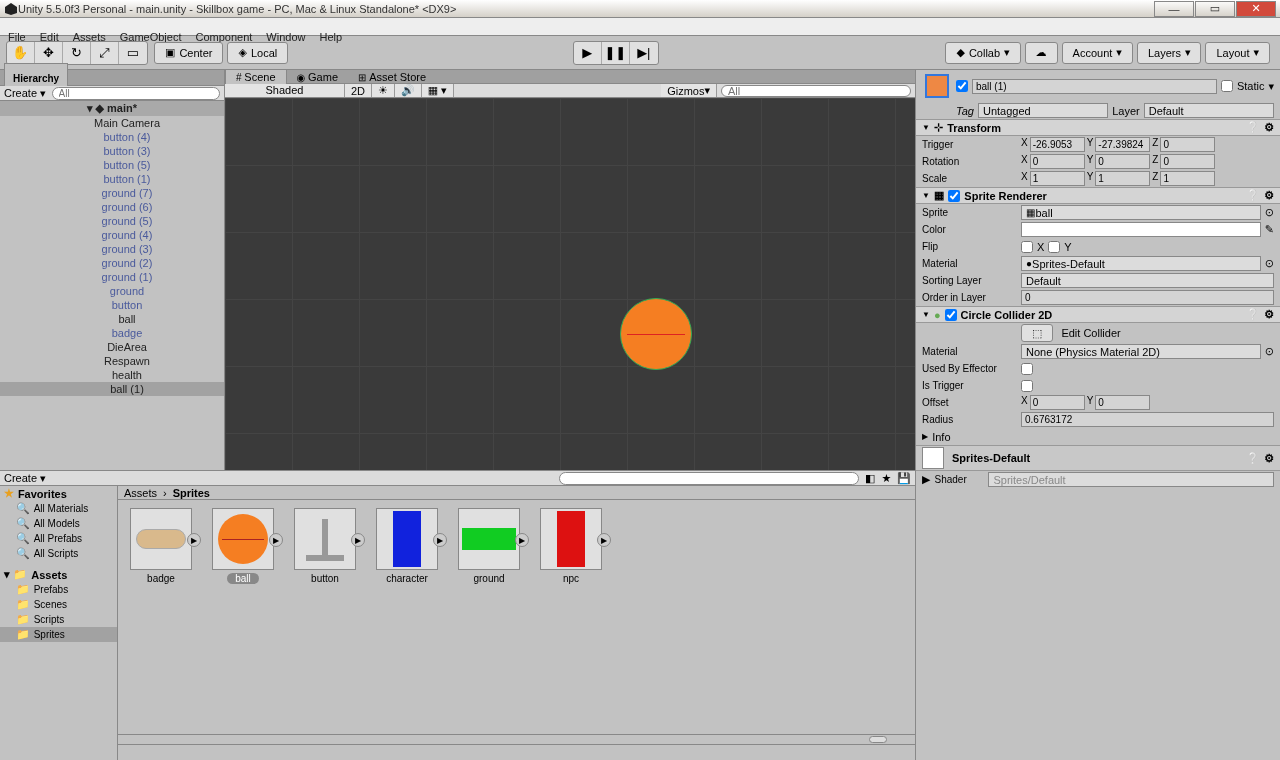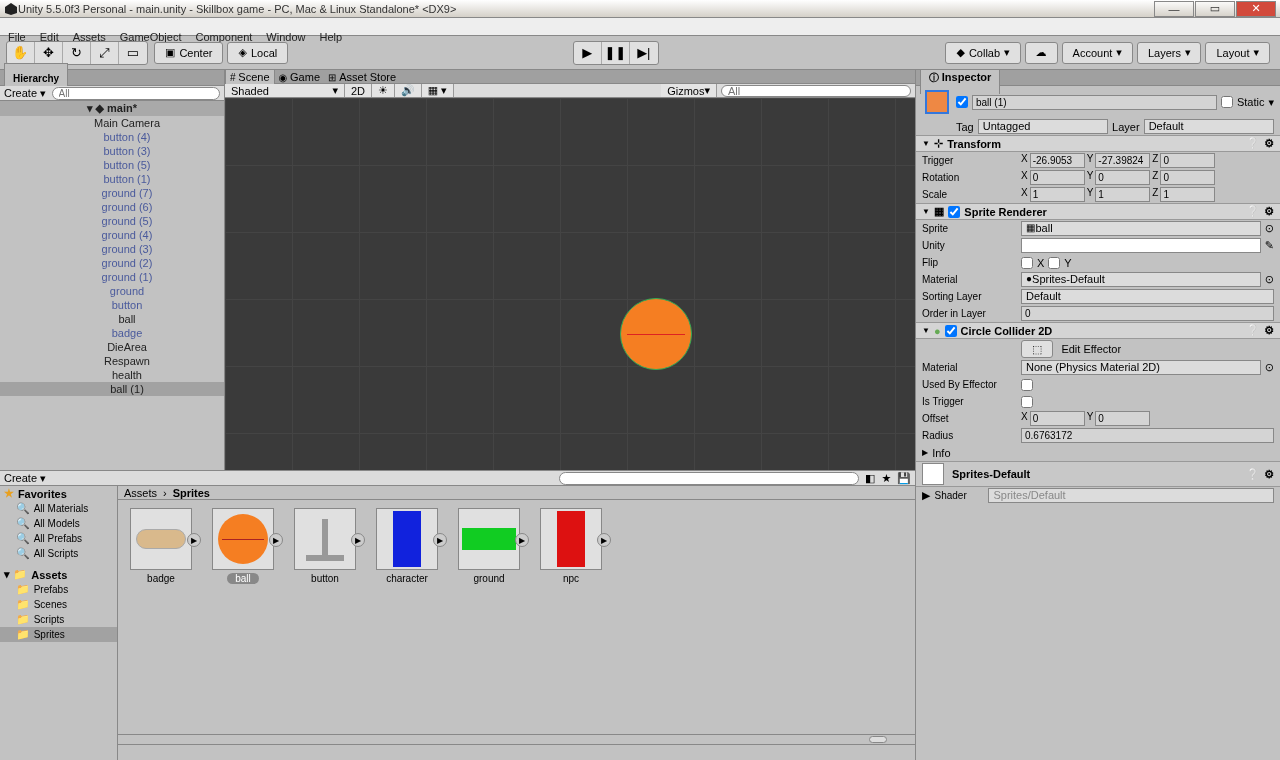--- a/index.html
+++ b/index.html
@@ -25,36 +25,36 @@
 .tab-hdr .tab { background:#c2c2c2; padding:9px 8px; border:1px solid #888; border-bottom:none; font-weight:bold; font-size:10px; }
 .tab-hdr .tab.plain { background:transparent; border:none; font-weight:normal; }
 .subbar { height: 15px; display:flex; align-items:center; background:#dcdcdc; border-bottom:1px solid #888; padding:0 4px; gap:6px; font-size:10px; }
 .subbar .search { flex:1; border:1px solid #888; border-radius:8px; height:13px; background:#fff; padding:0 6px; font-size:10px;}
 .hier-content { flex:1; background:#c2c2c2; overflow:hidden;text-align:center; }
 .hier-scene { background:#a9a9a9; padding:1px 6px; font-weight:bold; color:#222; }
 .hier-item { padding:1px 0 1px 30px; color:#4a5a9c; }
 .hier-item.black { color:#222; }
 .hier-item.sel { background:#a2a2a2; }
 .scene-tabs { height:14px; display:flex; align-items:center; gap:0; border-bottom:1px solid #888; background:#a0a0a0; }
-.scene-tabs .stab { padding:1px 4px; background:#c2c2c2; border:1px solid #888; border-bottom:none; font-size:10px; }
+.scene-tabs .stab { padding:1px 10px; background:#c2c2c2; border:1px solid #888; border-bottom:none; font-size:10px; }
 .scene-tabs .stab.plain { background:transparent; border:none; }
 .scene-sub { height:14px; display:flex; align-items:center; background:#dcdcdc; border-bottom:1px solid #888; font-size:10px; }
 .scene-sub .dd { padding:0 6px; border-right:1px solid #999; background:#e4e4e4; height:100%; display:flex; align-items:center; }
 .scene-canvas { flex:1; background:#3a3a3a; position:relative; background-image: linear-gradient(#444 1px, transparent 1px), linear-gradient(90deg, #444 1px, transparent 1px); background-size: 67px 67px; }
 .ball { position:absolute; width:72px; height:72px; background:#f57e22; border-radius:50%; left:395px; top:200px; border:1px solid #3a5; }
 .ball::after { content:''; position:absolute; left:6px; right:6px; top:50%; height:1px; background:#d22; }
 .ins-row { display:flex; align-items:center; padding:1px 6px; gap:4px; min-height:17px; }
 .ins-row input[type=text] { flex:1; height:15px; background:#d4d4d4; border:1px solid #888; padding:0 3px; font-size:10px; }
 .ins-row .lbl { width:95px; font-size:10px; }
 .section-hdr { background:#d4d4d4; padding:1px 6px; font-weight:bold; border-top:1px solid #999; border-bottom:1px solid #999; display:flex; align-items:center; gap:4px; }
 .section-hdr .tri { font-size:8px; }
 .vec3 { display:flex; gap:2px; flex:1; }
 .vec3 span { font-size:10px; }
 .vec3 input { width:55px; height:15px; background:#d4d4d4; border:1px solid #888; font-size:10px; padding:0 2px; }
-.dd-field { flex:1; height:15px; background:#dcdcdc; border:1px solid #888; padding:0 4px; display:flex; align-items:flex-start; font-size:10px; }
+.dd-field { flex:1; height:15px; background:#dcdcdc; border:1px solid #888; padding:0 4px; display:flex; align-items:center; font-size:10px; }
 input[type=checkbox]{ width:12px; height:12px; }
 .proj-body { flex:1; display:flex; }
 .proj-left { width:118px; border-right:1px solid #888; background:#c2c2c2; }
 .proj-left .pitem { padding:1px 4px 1px 16px; display:flex; align-items:center; gap:4px; font-size:10px; }
 .proj-left .phdr { padding:1px 4px; font-weight:bold; display:flex; align-items:center; gap:4px; }
 .proj-left .pitem.sel { background:#a2a2a2; }
 .proj-main { flex:1; display:flex; flex-direction:column; }
 .bread { height:14px; border-bottom:1px solid #888; padding:0 6px; display:flex; align-items:center; gap:6px; font-size:10px; }
 .thumbs { flex:1; display:flex; gap:12px; padding:8px; align-items:flex-start; }
 .thumb { display:flex; flex-direction:column; align-items:center; gap:3px; width:70px; }
@@ -170,54 +170,51 @@
       </div>
   </div>
 
   <div class="scene-area">
     <div class="scene-tabs">
       <div class="stab"># <span>Scene</span></div>
       <div class="stab plain">◉ <span>Game</span></div>
       <div class="stab plain">⊞ <span>Asset Store</span></div>
     </div>
     <div class="scene-sub">
-      <div class="dd" style="width:120px;">
+      <div class="dd" style="width:120px;flex-direction:column;">
           <span>Shaded</span>
           <span style="margin-left:auto">▾</span>
         </div>
       <div class="dd">
           <span>2D</span>
         </div>
       <div class="dd">☀</div>
       <div class="dd">🔊</div>
       <div class="dd">▦ ▾</div>
       <div style="flex:1"></div>
       <div class="dd"><span>Gizmos</span> ▾</div>
       <input class="search" style="flex: 0 0 190px; border: 1px solid rgb(136, 136, 136); border-radius: 8px; height: 12px; margin: 0px 4px; padding: 0px 6px;" placeholder="All">
     </div>
     <div class="scene-canvas">
       <div class="ball"></div>
     </div>
   </div>
 
   <div class="inspector">
-    <div class="tab-hdr">
-        <div class="tab">ⓘ <span>Inspector</span></div>
-      </div>
     <div class="ins-row">
       <svg width="30" height="30">
           <rect x="4" y="4" width="22" height="22" fill="#e84" stroke="#37d" stroke-width="2"></rect>
         </svg>
       <input type="checkbox" checked="" style="">
       <input type="text" value="ball (1)" style="">
       <input type="checkbox" style="">
       <span>Static</span> ▾
     </div>
     <div class="ins-row">
-      <span style="margin-left:34px;">Tag</span>
+      <span style="margin-left:34px;font-style:italic;">Tag</span>
       <div class="dd-field">
           <span>Untagged</span>
         </div>
       <span>Layer</span>
       <div class="dd-field">
           <span>Default</span>
         </div>
     </div>
 
     <div class="section-hdr">
@@ -268,21 +265,21 @@
         <span>Sprite Renderer</span>
         <span style="margin-left:auto">❔</span>
         <span>⚙</span>
       </div>
     <div class="ins-row">
         <span class="lbl">Sprite</span>
         <div class="dd-field">▦ <span>ball</span></div>
         <span>⊙</span>
       </div>
     <div class="ins-row">
-        <span class="lbl">Unity</span>
+        <span class="lbl">Color</span>
         <div class="color-swatch"></div>
         <span>✎</span>
       </div>
     <div class="ins-row">
         <span class="lbl">Flip</span>
         <input type="checkbox" style="">
         <span>X</span>
         <input type="checkbox" style="">
         <span>Y</span>
       </div>
@@ -308,21 +305,21 @@
         <input type="checkbox" checked="" style="">
         <span>Circle Collider 2D</span>
         <span style="margin-left:auto">❔</span>
         <span>⚙</span>
       </div>
     <div class="ins-row">
         <span class="lbl"></span>
         <div class="pillbtn" style="height:18px">
           <span>⬚</span>
         </div>
-        <span>Edit Effector</span>
+        <span>Edit Collider</span>
       </div>
     <div class="ins-row">
         <span class="lbl">Material</span>
         <div class="dd-field">
           <span>None (Physics Material 2D)</span>
         </div>
         <span>⊙</span>
       </div>
     <div class="ins-row">
         <span class="lbl">Used By Effector</span>

